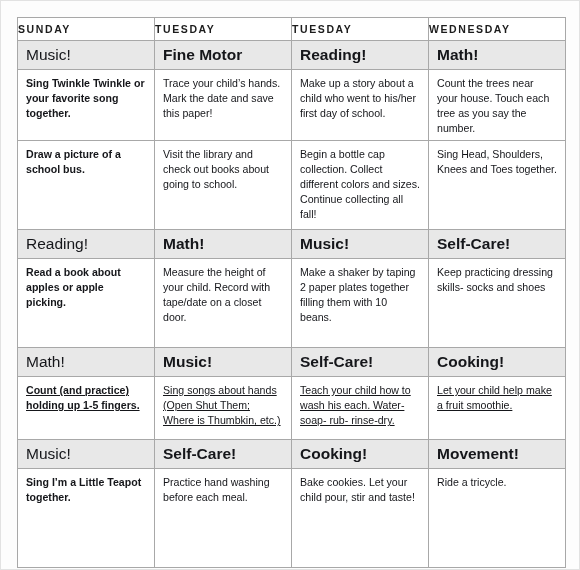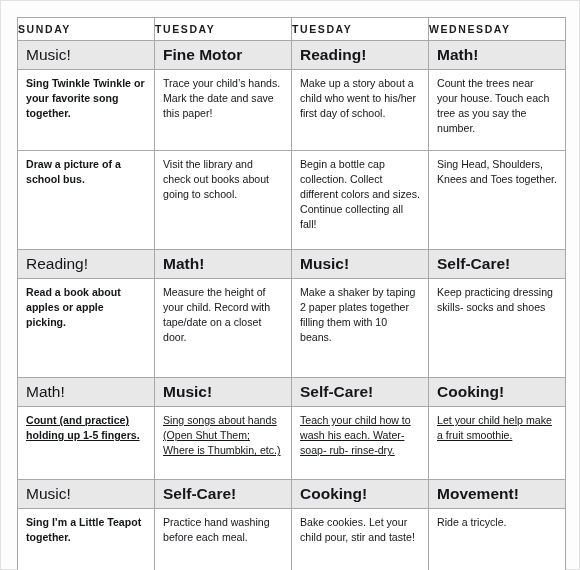--- a/index.html
+++ b/index.html
@@ -59,21 +59,21 @@
     color: #15161a;
     white-space: nowrap;
   }
   td.title.bold   { font-weight: bold; }
   td.title.light  { font-weight: normal; }
 
   
   td.body {
     border: 1px solid #a8a8a8;
     background: #ffffff;
-    padding: 6px 8px 14px 8px;
+    padding: 6px 8px 4px 8px;
     vertical-align: top;
     font-size: 10.6px;
     line-height: 1.42;
     color: #15161a;
   }
   td.body.bold   { font-weight: bold; }
   td.body.normal { font-weight: normal; }
 
   
   tr.body-r0 td.body { height: 52px; }

